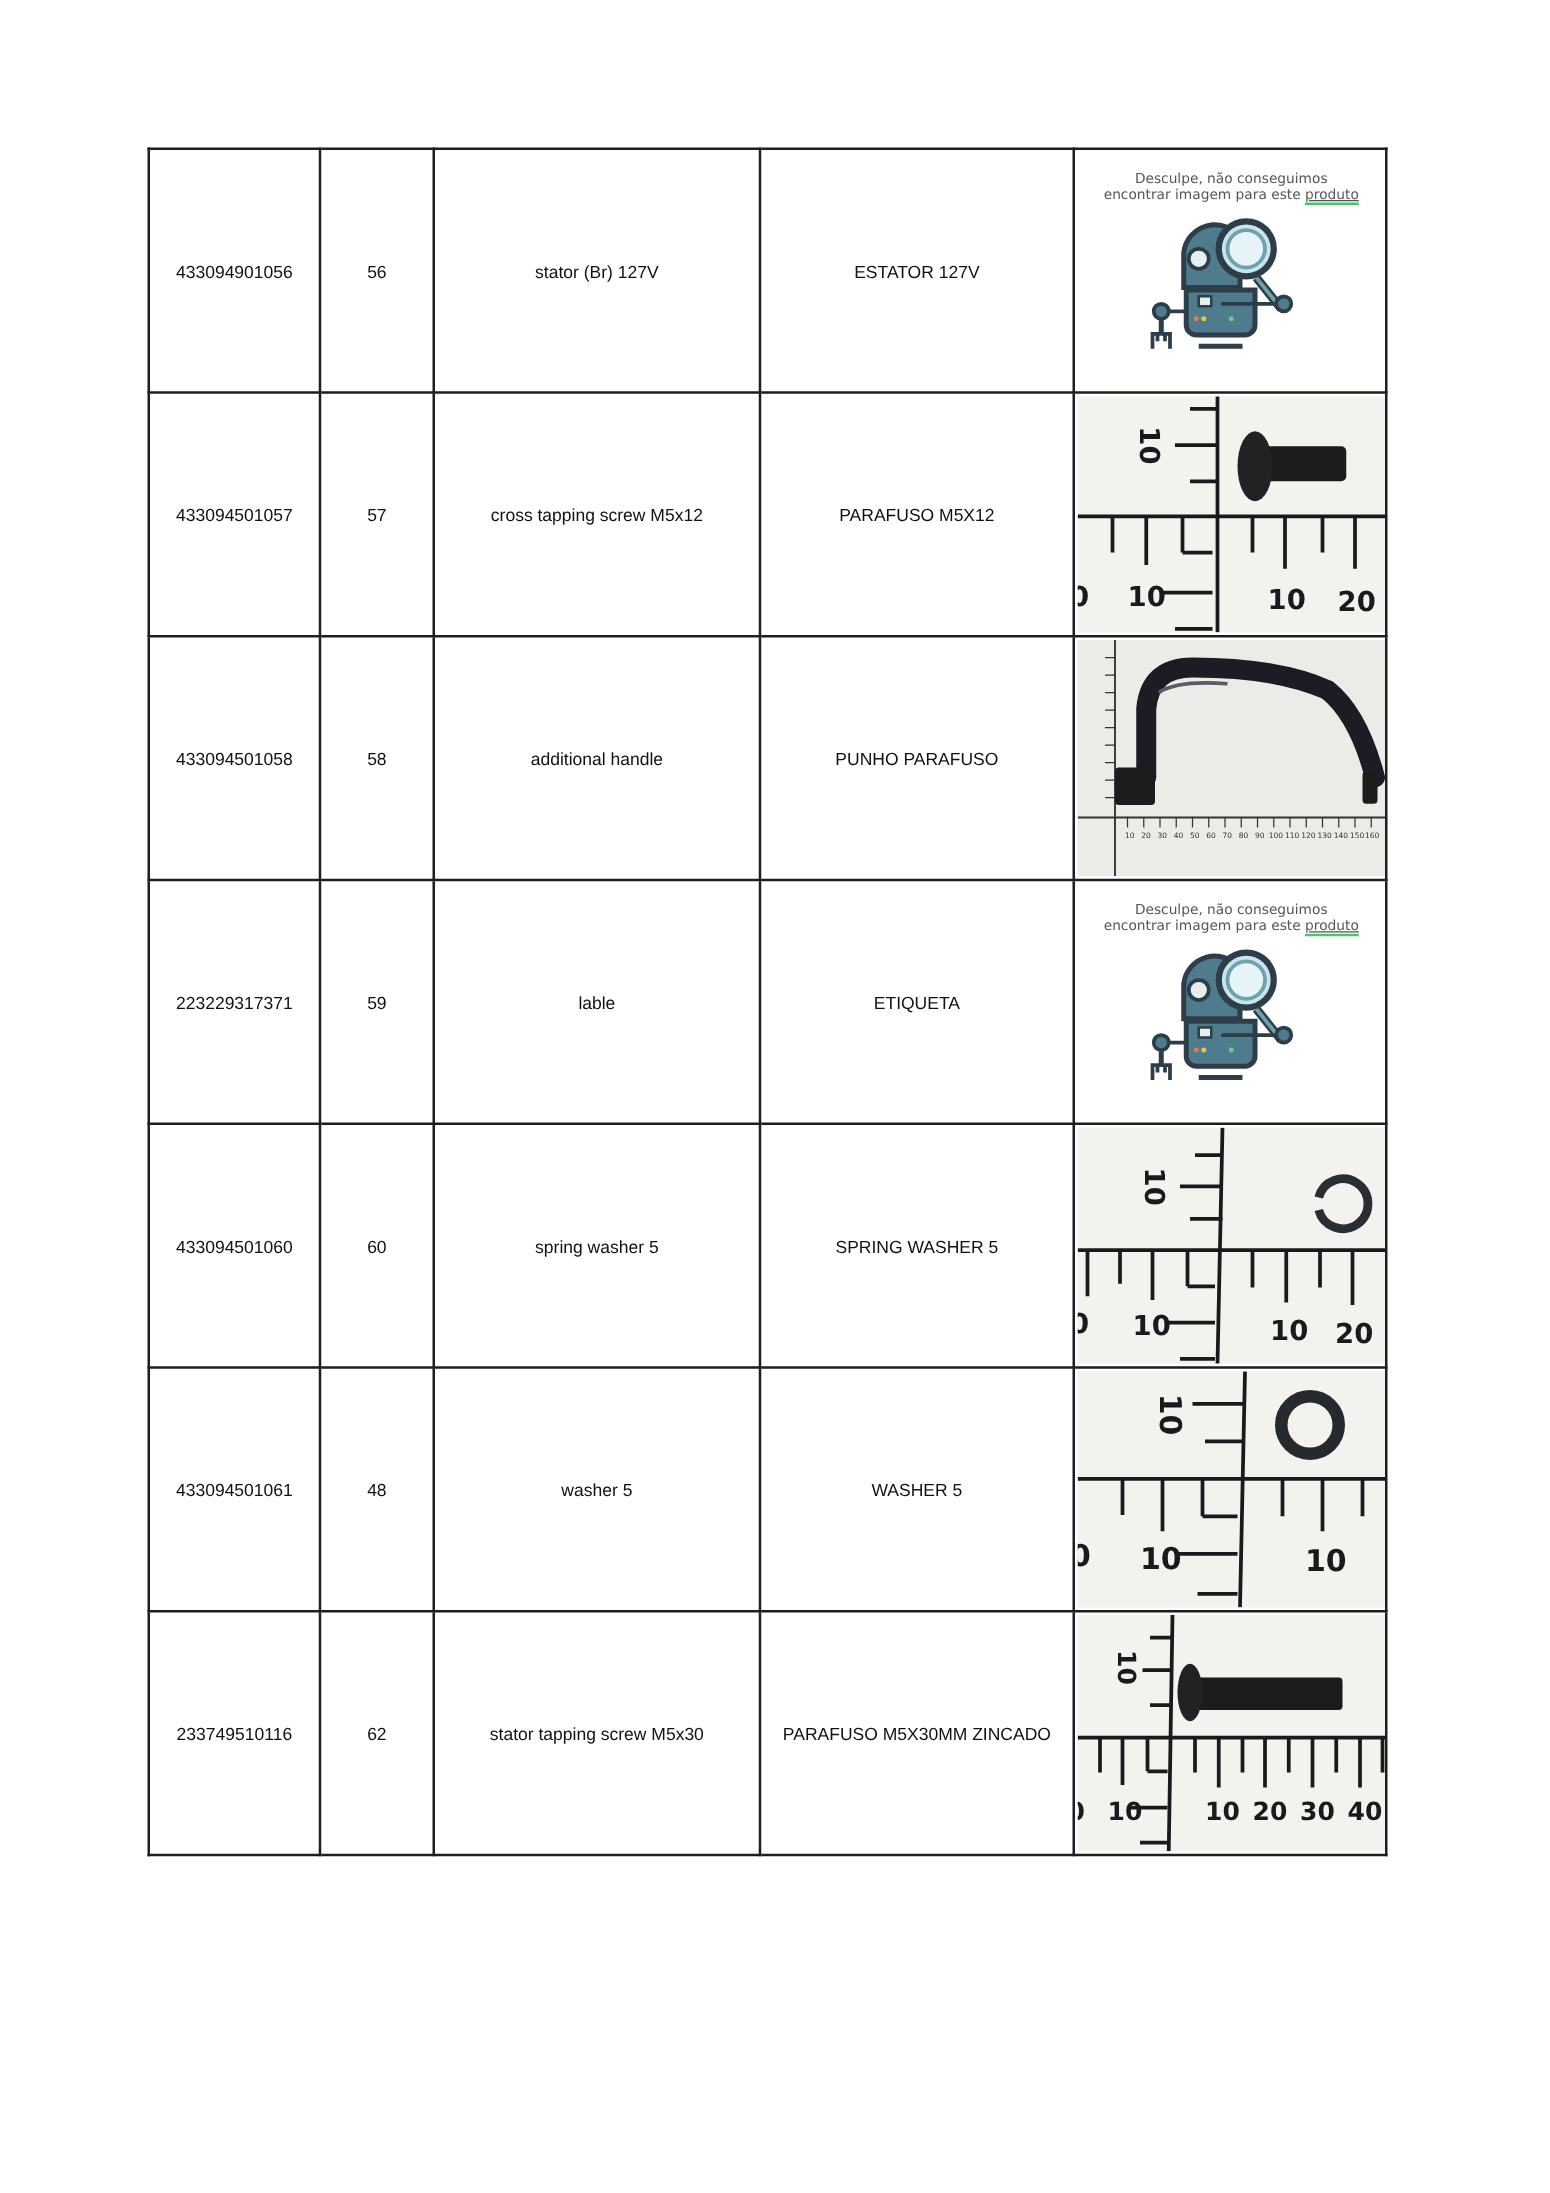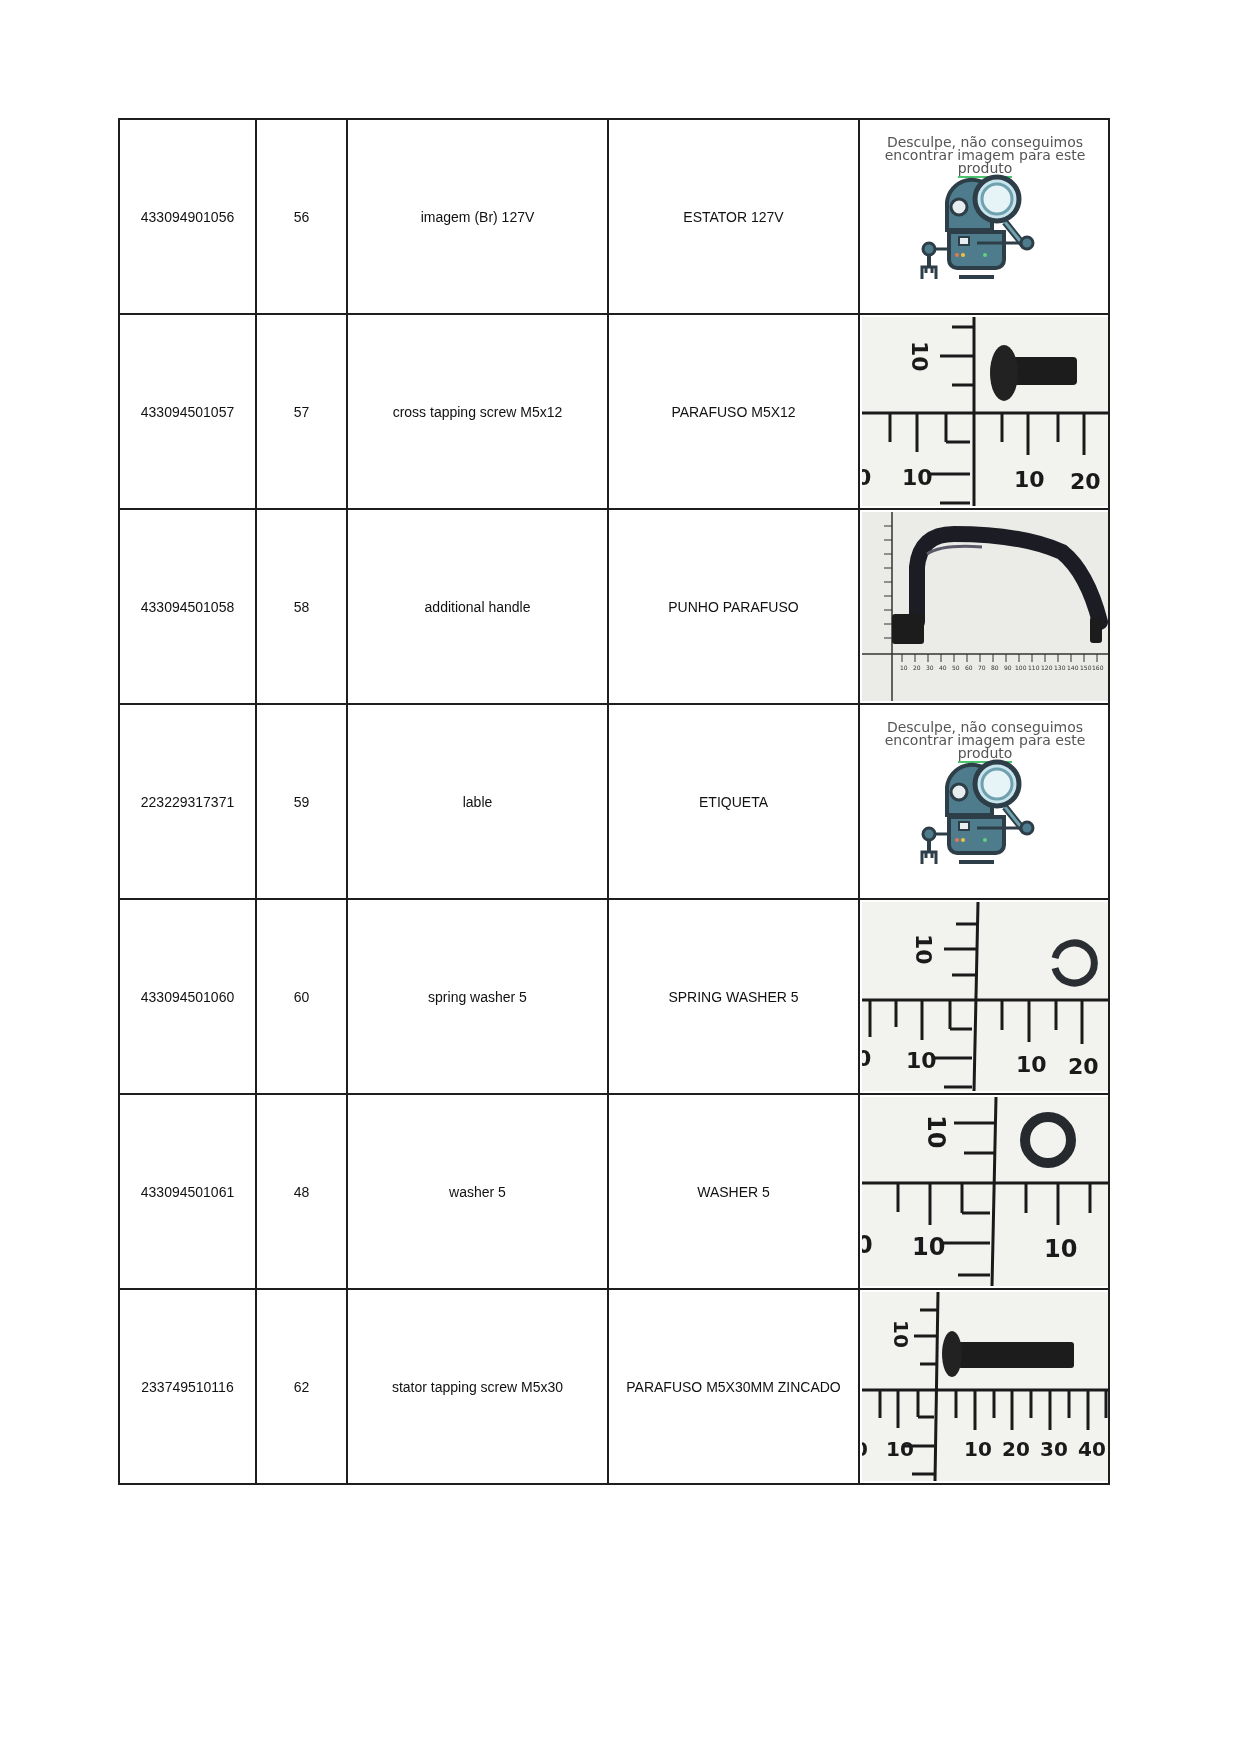--- a/index.html
+++ b/index.html
@@ -13,41 +13,41 @@
     border:2px solid #1e1e1e;
     height:189px; padding:0;
     text-align:center; vertical-align:middle;
     font-family:"Liberation Sans", sans-serif;
     font-size:14px; color:#111;
   }
   .parts-table td.photo { padding:2px; }
   .photo-box { width:246px; height:189px; position:relative; overflow:hidden; background:#f4f4f2; }
   .photo-box svg { display:block; }
   .noimg { width:246px; height:189px; background:#fff; position:relative; }
-  .noimg .msg { position:absolute; top:14px; left:0; right:0; text-align:center; font-size:14px; line-height:13px; color:#555; font-family:"DejaVu Sans", sans-serif; }
-  .noimg .msg .u { border-bottom:2px solid #4cc46e; }
+  .noimg .msg { position:absolute; top:14px; left:0; right:0; text-align:center; font-size:11px; line-height:13px; color:#555; font-family:"DejaVu Sans", sans-serif; }
+  .noimg .msg .u { border-bottom:2px solid #4cc46e;text-decoration:underline; }
   .noimg svg { position:absolute; left:55px; top:45px; }
 </style>
 </head>
 <body>
 
 <table class="parts-table">
   <colgroup>
     <col style="width:137px">
       <col style="width:91px">
       <col style="width:261px">
       <col style="width:251px">
       <col style="width:250px">
   </colgroup>
   <tbody>
 
     <tr>
       <td>433094901056</td>
       <td>56</td>
-      <td>imagem (Br) 127V</td>
+      <td>stator (Br) 127V</td>
       <td>ESTATOR 127V</td>
       <td class="photo">
         <div class="noimg">
           <div class="msg">
             <span>Desculpe, não conseguimos</span><br>
             <span>encontrar imagem para este </span><span class="u">produto</span>
           </div>
           <svg width="140" height="130" viewBox="0 0 140 130">
             <path d="M30 35 a25 25 0 0 1 45 -12 l0 40 l-45 0 z" fill="#4e7c8c" stroke="#2e3e48" stroke-width="4"></path>
             <circle cx="42" cy="40" r="8" fill="#e8eef0" stroke="#2e3e48" stroke-width="3"></circle>

